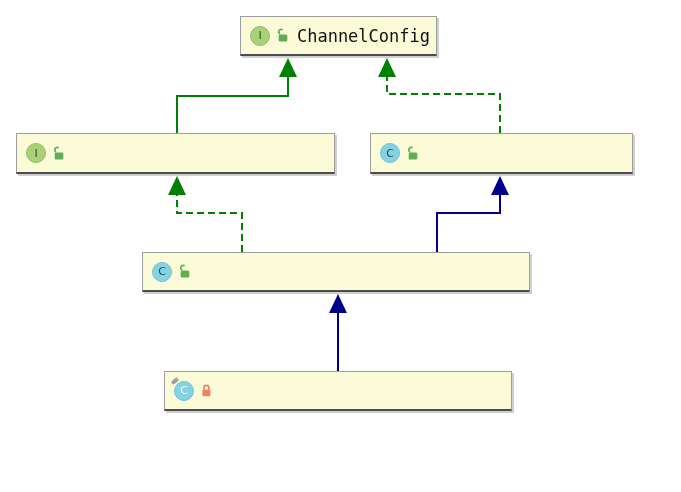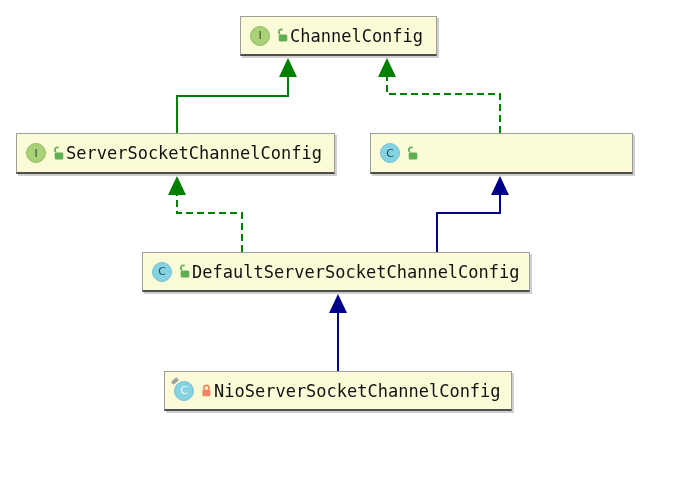--- a/index.html
+++ b/index.html
@@ -17,21 +17,21 @@
     background:#fbfbd8;
     border:1px solid #9e9e9e;
     border-bottom:2px solid #4d4d4d;
     box-shadow:2px 2px 0 #cfcfcf;
     display:flex;
     align-items:center;
     padding:0 6px 0 9px;
   }
   .node .label{
     flex:1;
-    text-align:left;
+    text-align:right;
     font-size:17px;
     color:#111;
     white-space:nowrap;
     letter-spacing:0px;
   }
   .kind-icon{
     position:relative;
     width:18px;height:18px;
     border-radius:50%;
     display:flex;align-items:center;justify-content:center;
@@ -94,42 +94,39 @@
     </svg>
     <span class="label">ChannelConfig</span>
   </div>
 
   <div class="node" style="left:16px;top:133px;width:319px;height:41px;">
     <span class="kind-icon kind-interface">I</span>
     <svg class="lock" viewBox="0 0 15 15">
       <path d="M4.8,6.4 V4.5 A2.5,2.5 0 0 1 9.4,3.4" fill="none" stroke="#5fae53" stroke-width="1.7" transform="rotate(-26 4.8 6.4)"></path>
       <rect x="3.7" y="6.4" width="8.6" height="7" rx="1.5" fill="#5fae53"></rect>
     </svg>
-    <span class="label">ServerSocketChannelConfig</span>
   </div>
 
   <div class="node" style="left:370px;top:133px;width:263px;height:41px;">
     <span class="kind-icon kind-class">C</span>
     <svg class="lock" viewBox="0 0 15 15">
       <path d="M4.8,6.4 V4.5 A2.5,2.5 0 0 1 9.4,3.4" fill="none" stroke="#5fae53" stroke-width="1.7" transform="rotate(-26 4.8 6.4)"></path>
       <rect x="3.7" y="6.4" width="8.6" height="7" rx="1.5" fill="#5fae53"></rect>
     </svg>
   </div>
 
   <div class="node" style="left:142px;top:252px;width:388px;height:40px;">
     <span class="kind-icon kind-class">C</span>
     <svg class="lock" viewBox="0 0 15 15">
       <path d="M4.8,6.4 V4.5 A2.5,2.5 0 0 1 9.4,3.4" fill="none" stroke="#5fae53" stroke-width="1.7" transform="rotate(-26 4.8 6.4)"></path>
       <rect x="3.7" y="6.4" width="8.6" height="7" rx="1.5" fill="#5fae53"></rect>
     </svg>
-    <span class="label">DefaultServerSocketChannelConfig</span>
   </div>
 
   <div class="node" style="left:164px;top:371px;width:348px;height:40px;">
     <span class="kind-icon kind-class inner">C<span class="inner-mark"></span></span>
     <svg class="lock" viewBox="0 0 15 15">
       <path d="M4.9,6.4 V4.8 A2.5,2.5 0 0 1 9.9,4.8 V6.4" fill="none" stroke="#f08162" stroke-width="1.7"></path>
       <rect x="3.4" y="6.4" width="8" height="6.8" rx="1.3" fill="#f08162"></rect>
     </svg>
-    <span class="label">NioServerSocketChannelConfig</span>
   </div>
 
 </div>
 
 </body></html>

